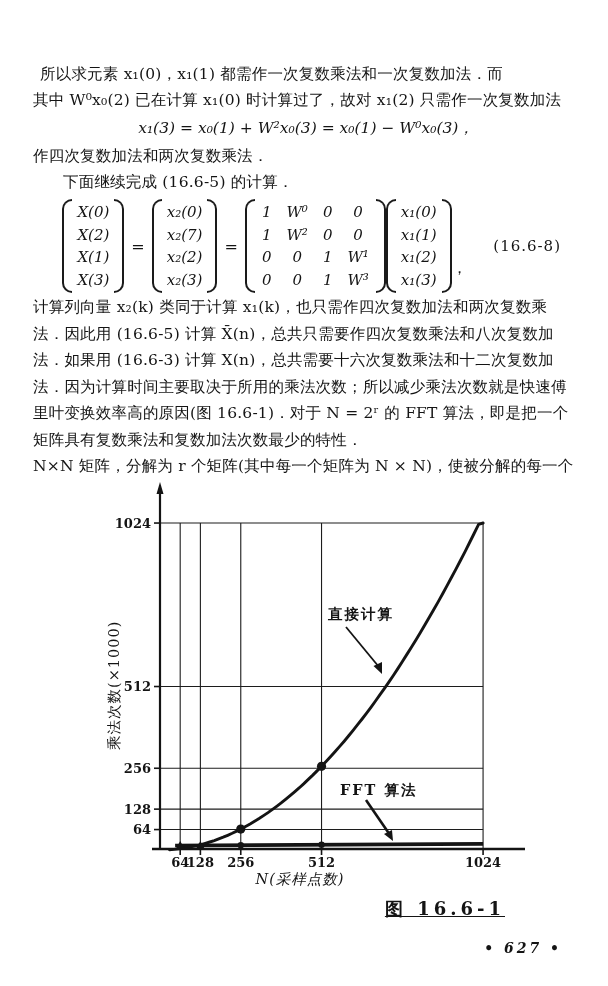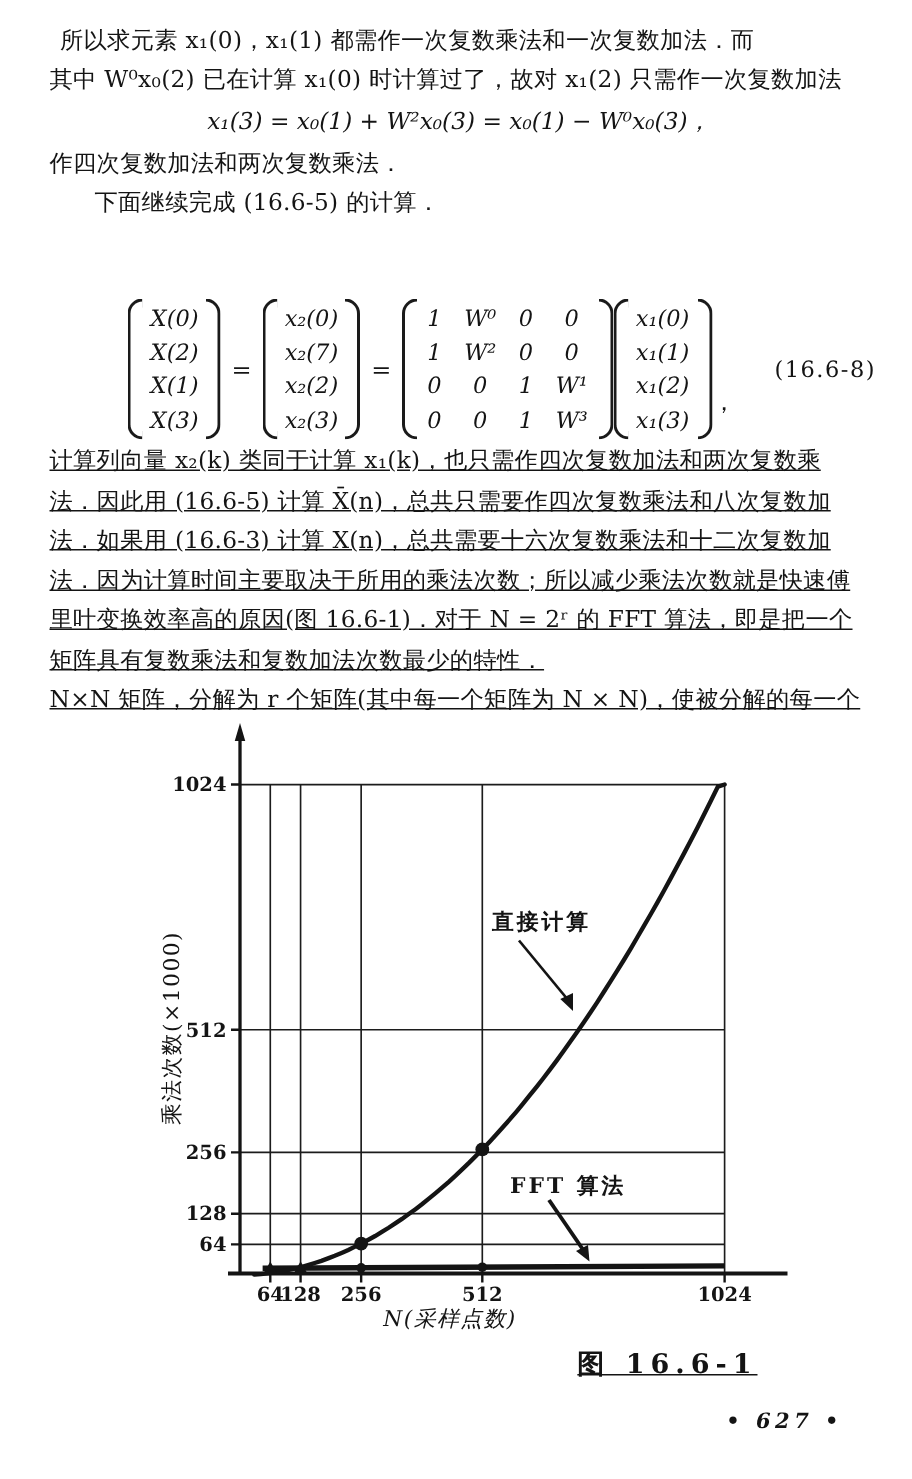--- a/index.html
+++ b/index.html
@@ -7,35 +7,35 @@
     position:relative;width:608px;height:986px;margin:0 auto;
     background:#ffffff;color:#141414;overflow:hidden;
     font-family:"DejaVu Serif","Liberation Serif",serif;
   }
   
   .textblock{position:absolute;left:33px;width:546px;}
   .tb1{top:14px;}
   .line{font-size:15.5px;line-height:26px;letter-spacing:0.2px;white-space:nowrap;}
   .eqline{font-size:15.5px;line-height:30px;text-align:center;font-style:italic;white-space:nowrap;}
   .indent{padding-left:30px;}
-  .small-indent{padding-left:7px;}
-  
-  .matrix-wrap{position:absolute;left:50px;top:199px;width:546px;height:94px;}
+  .small-indent{padding-left:7px;margin-top:47px;}
+  
+  .matrix-wrap{position:absolute;left:27px;top:199px;width:546px;height:94px;}
   .matrix-row{display:flex;align-items:center;justify-content:center;height:94px;padding-right:70px;}
   .vec{display:flex;align-items:stretch;height:94px;}
   .lp,.rp{width:8px;border:2px solid #1a1a1a;}
   .lp{border-right:none;border-radius:16px 0 0 16px;}
   .rp{border-left:none;border-radius:0 16px 16px 0;}
   .vcol{display:grid;grid-template-rows:repeat(4,1fr);align-items:center;padding:2px 5px;}
   .mgrid{display:grid;grid-template-columns:repeat(4,auto);grid-column-gap:15px;align-items:center;padding:2px 7px;}
   .mc{font-style:italic;font-size:15px;text-align:center;line-height:22px;}
   .eqsign{font-size:16px;padding:0 7px;font-style:normal;}
   .eqcomma{font-size:16px;align-self:flex-end;padding-bottom:14px;}
   .eqnum{position:absolute;right:12px;top:38px;font-size:15px;letter-spacing:1px;margin-left:44px;}
-  .tb2{top:294px;text-decoration:underline;}
+  .tb2{top:294px;}
   .tb2 .line{line-height:26.5px;}
   
   .chart{position:absolute;left:95px;top:478px;width:480px;height:450px;}
   .chart svg{display:block;}
   .chart-caption{position:absolute;top:419px;left:0;width:410px;text-align:right;
     font-size:18px;font-weight:600;letter-spacing:4px;text-decoration:underline;}
   
   .pagenum{position:absolute;top:940px;right:46px;font-size:14px;font-weight:700;letter-spacing:3px;font-style:italic;}
   svg text{font-family:"DejaVu Serif","Liberation Serif",serif;fill:#141414;}
   .tick-label{font-size:13px;font-weight:600;}

